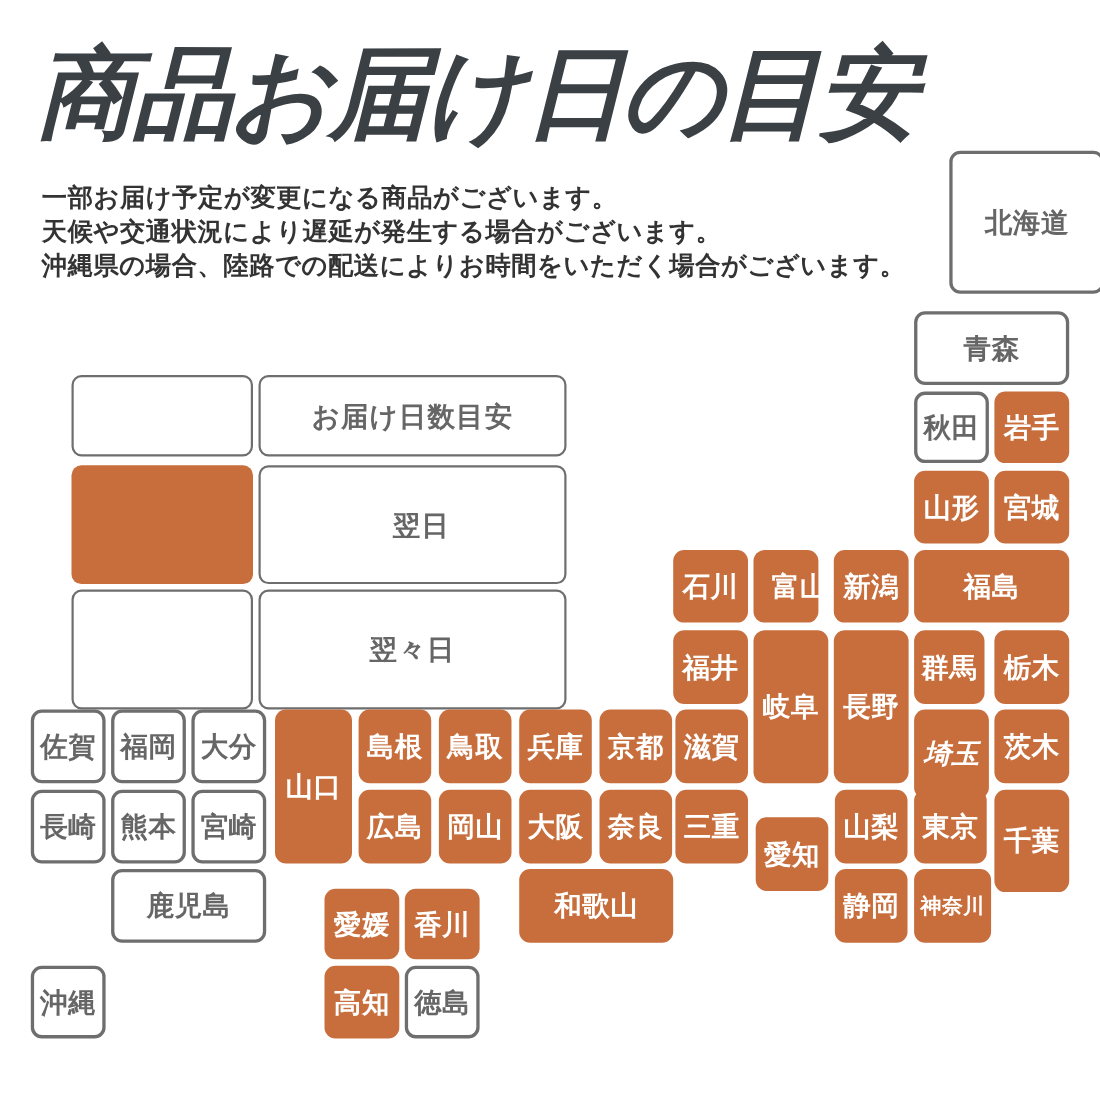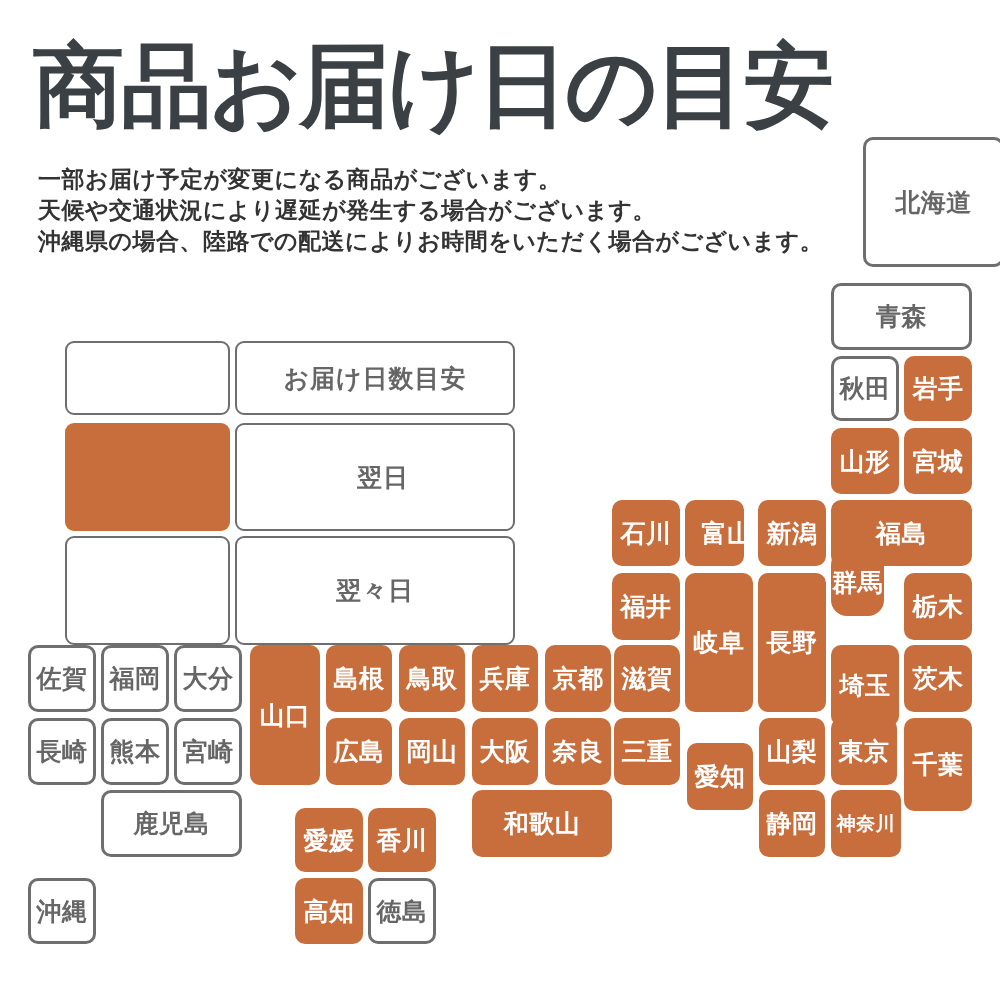--- a/index.html
+++ b/index.html
@@ -3,21 +3,21 @@
 <meta charset="utf-8">
 <style>
   html,body{margin:0;padding:0;background:#fff;}
   .page{
     position:relative;width:1000px;height:1000px;background:#ffffff;overflow:hidden;
     font-family:"Liberation Sans","DejaVu Sans",sans-serif;
   }
   .title{
     position:absolute;left:33px;top:36px;margin:0;
     font-size:91px;font-weight:900;letter-spacing:-3px;line-height:1.1;
-    color:var(--title-color,#3B4045);white-space:nowrap;
+    color:var(--title-color,#3B4045);white-space:nowrap;font-style:italic;
   }
   .notes{position:absolute;left:38px;top:168px;}
   .notes p{
     margin:0 0 8px 0;font-size:23px;font-weight:700;line-height:23px;
     color:var(--notes-color,#333333);white-space:nowrap;letter-spacing:0.5px;
   }
   
   .legend-swatch,.legend-labelbox{
     position:absolute;box-sizing:border-box;border-radius:9px;
     display:flex;align-items:center;justify-content:center;margin-top:43px;
@@ -73,32 +73,32 @@
       <div class="map-box orange" style="left: 904px; top: 356px; width: 68px; height: 65px;">岩手</div>
       <div class="map-box orange" style="left: 831px; top: 428px; width: 68px; height: 66px;">山形</div>
       <div class="map-box orange" style="left: 904px; top: 428px; width: 68px; height: 66px;">宮城</div>
       <div class="map-box orange" style="left: 612px; top: 500px; width: 68px; height: 66px;">石川</div>
       <div class="map-box orange" style="left: 685px; top: 500px; width: 59px; height: 66px; padding-left: 25px;">富山</div>
       <div class="map-box orange" style="left: 758px; top: 500px; width: 68px; height: 66px;">新潟</div>
       <div class="map-box orange" style="left: 831px; top: 500px; width: 141px; height: 66px;">福島</div>
       <div class="map-box orange" style="left: 612px; top: 573px; width: 68px; height: 67px;">福井</div>
       <div class="map-box orange" style="left: 685px; top: 573px; width: 68px; height: 139px;">岐阜</div>
       <div class="map-box orange" style="left: 758px; top: 573px; width: 68px; height: 139px;">長野</div>
-      <div class="map-box orange" style="left: 831px; top: 549px; width: 53px; height: 67px; border-radius: 16px;">群馬</div>
+      <div class="map-box orange" style="left: 831px; top: 573px; width: 64px; height: 67px;">群馬</div>
       <div class="map-box orange" style="left: 904px; top: 573px; width: 68px; height: 67px;">栃木</div>
       <div class="map-box white" style="left: 28px; top: 645px; width: 68px; height: 67px;">佐賀</div>
       <div class="map-box white" style="left: 101px; top: 645px; width: 68px; height: 67px;">福岡</div>
       <div class="map-box white" style="left: 174px; top: 645px; width: 68px; height: 67px;">大分</div>
       <div class="map-box orange" style="left: 250px; top: 645px; width: 70px; height: 140px;">山口</div>
       <div class="map-box orange" style="left: 326px; top: 645px; width: 66px; height: 67px;">島根</div>
       <div class="map-box orange" style="left: 399px; top: 645px; width: 66px; height: 67px;">鳥取</div>
       <div class="map-box orange" style="left: 472px; top: 645px; width: 66px; height: 67px;">兵庫</div>
       <div class="map-box orange" style="left: 545px; top: 645px; width: 66px; height: 67px;">京都</div>
       <div class="map-box orange" style="left: 614px; top: 645px; width: 66px; height: 67px;">滋賀</div>
-      <div class="map-box orange" style="left: 831px; top: 645px; width: 68px; height: 81px;">埼玉</div>
+      <div class="map-box orange" style="left: 831px; top: 645px; width: 68px; height: 81px; font-style: italic;">埼玉</div>
       <div class="map-box orange" style="left: 904px; top: 645px; width: 68px; height: 67px;">茨木</div>
       <div class="map-box white" style="left: 28px; top: 718px; width: 68px; height: 67px;">長崎</div>
       <div class="map-box white" style="left: 101px; top: 718px; width: 68px; height: 67px;">熊本</div>
       <div class="map-box white" style="left: 174px; top: 718px; width: 68px; height: 67px;">宮崎</div>
       <div class="map-box orange" style="left: 326px; top: 718px; width: 66px; height: 67px;">広島</div>
       <div class="map-box orange" style="left: 399px; top: 718px; width: 66px; height: 67px;">岡山</div>
       <div class="map-box orange" style="left: 472px; top: 718px; width: 66px; height: 67px;">大阪</div>
       <div class="map-box orange" style="left: 545px; top: 718px; width: 66px; height: 67px;">奈良</div>
       <div class="map-box orange" style="left: 614px; top: 718px; width: 66px; height: 67px;">三重</div>
       <div class="map-box orange" style="left: 687px; top: 718px; width: 66px; height: 67px; margin-top: 25px;">愛知</div>

